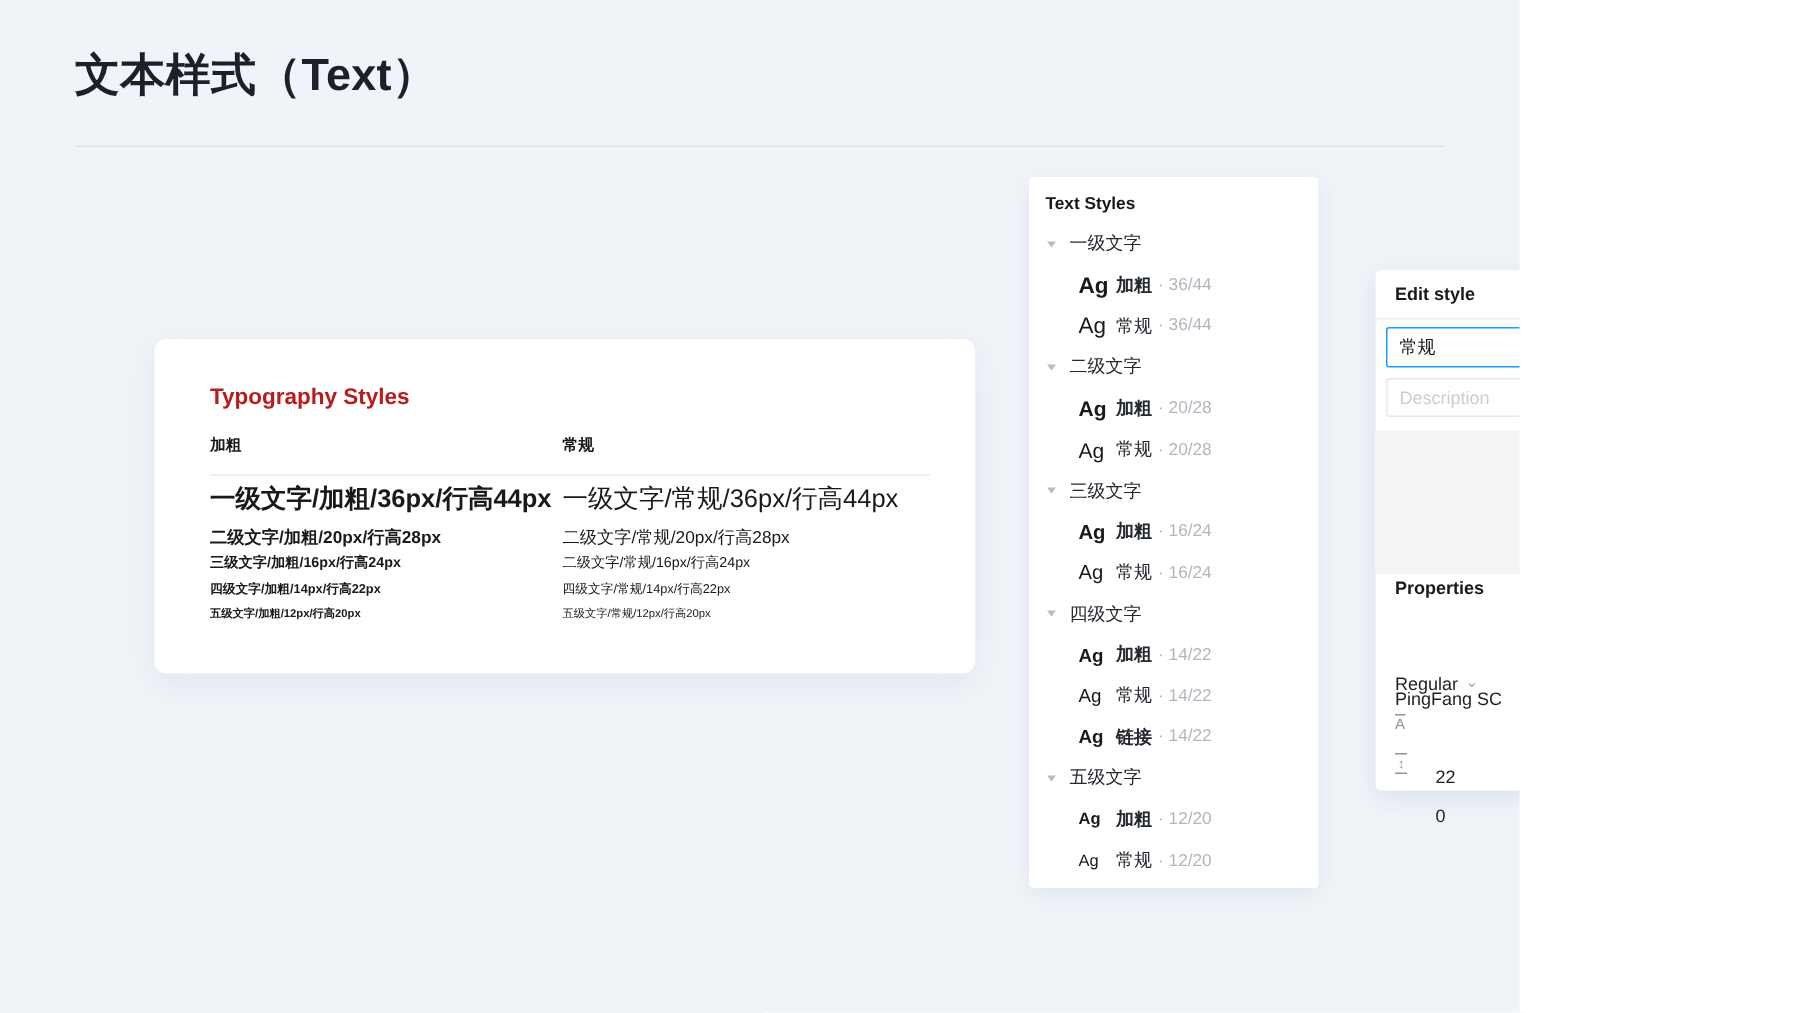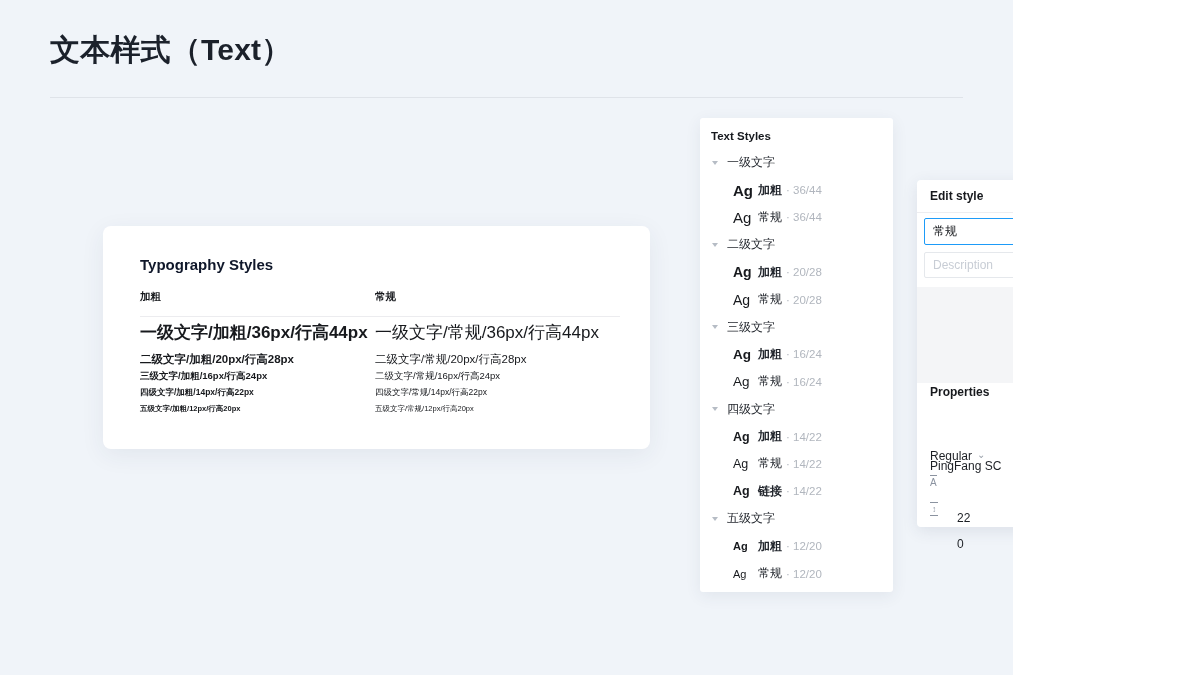--- a/index.html
+++ b/index.html
@@ -7,35 +7,35 @@
   body { font-family:"Liberation Sans","DejaVu Sans",sans-serif; }
   .stage { position:relative; width:1013px; height:675px; background:#f0f4f9; overflow:hidden; }
 
   
   .page-title { position:absolute; left:50px; top:30px; font-size:30px; font-weight:700; color:#1b212b; letter-spacing:.2px; }
   .author { position:absolute; right:50px; top:40px; font-size:18px; font-weight:600; color:#808a99; }
   .top-divider { position:absolute; left:50px; right:50px; top:97px; height:1px; background:#dfe3e9; }
 
   
   .typo-card { position:absolute; left:103px; top:226px; width:547px; height:223px; background:#fff; border-radius:8px; box-shadow:0 6px 24px rgba(45,60,90,.07); }
-  .typo-title { position:absolute; left:37px; top:30px; font-size:15px; font-weight:600; color:#0f172a; }
+  .typo-title { position:absolute; left:37px; top:30px; font-size:15px; font-weight:600; color:#b91c1c; }
   .col-label { position:absolute; top:64px; font-size:10.5px; font-weight:700; color:#17191d; }
   .col-label.c1 { left:37px; } .col-label.c2 { left:272px; }
   .card-divider { position:absolute; left:37px; right:30px; top:90px; height:1px; background:#ececef; }
   .t-row { position:absolute; left:37px; right:30px; color:#17191d; }
   .t-row .cl { position:absolute; left:0; font-weight:700; white-space:nowrap; }
   .t-row .cr { position:absolute; left:235px; font-weight:400; white-space:nowrap; }
   .tr1 { top:96px;  font-size:17px;  line-height:22px; }
   .tr2 { top:126px; font-size:11.5px; line-height:14px; }
   .tr3 { top:144px; font-size:9.5px;  line-height:12px; }
   .tr4 { top:161px; font-size:8.5px;  line-height:11px; }
   .tr5 { top:178px; font-size:7.5px;  line-height:10px; }
 
   
-  .styles-panel { position:absolute; left:700px; top:118px; width:193px; height:474px; background:#fff; border-radius:3px; box-shadow:0 4px 16px rgba(45,60,90,.08); overflow:hidden; }
+  .styles-panel { position:absolute; left:686px; top:118px; width:193px; height:474px; background:#fff; border-radius:3px; box-shadow:0 4px 16px rgba(45,60,90,.08); overflow:hidden; }
   .sp-title { position:absolute; left:11px; top:12px; font-size:11.5px; font-weight:700; color:#15181d; }
   .sp-rows { position:absolute; left:0; right:0; top:31px; }
   .ts-row { height:27.4px; display:flex; align-items:center; cursor:default; }
   .ts-group { padding-left:12px; }
   .caret { width:0; height:0; border-left:3.5px solid transparent; border-right:3.5px solid transparent; border-top:4.5px solid #b6bcc5; margin-right:9px; }
   .grp-label { font-size:12px; color:#23272e; }
   .ts-item { padding-left:33px; }
   .ag { display:inline-block; min-width:24px; color:#17191d; }
   .ag.b { font-weight:700; }
   .g1 .ag { font-size:15px; } .g2 .ag { font-size:14px; } .g3 .ag { font-size:13.5px; } .g4 .ag { font-size:12.5px; } .g5 .ag { font-size:11px; }

